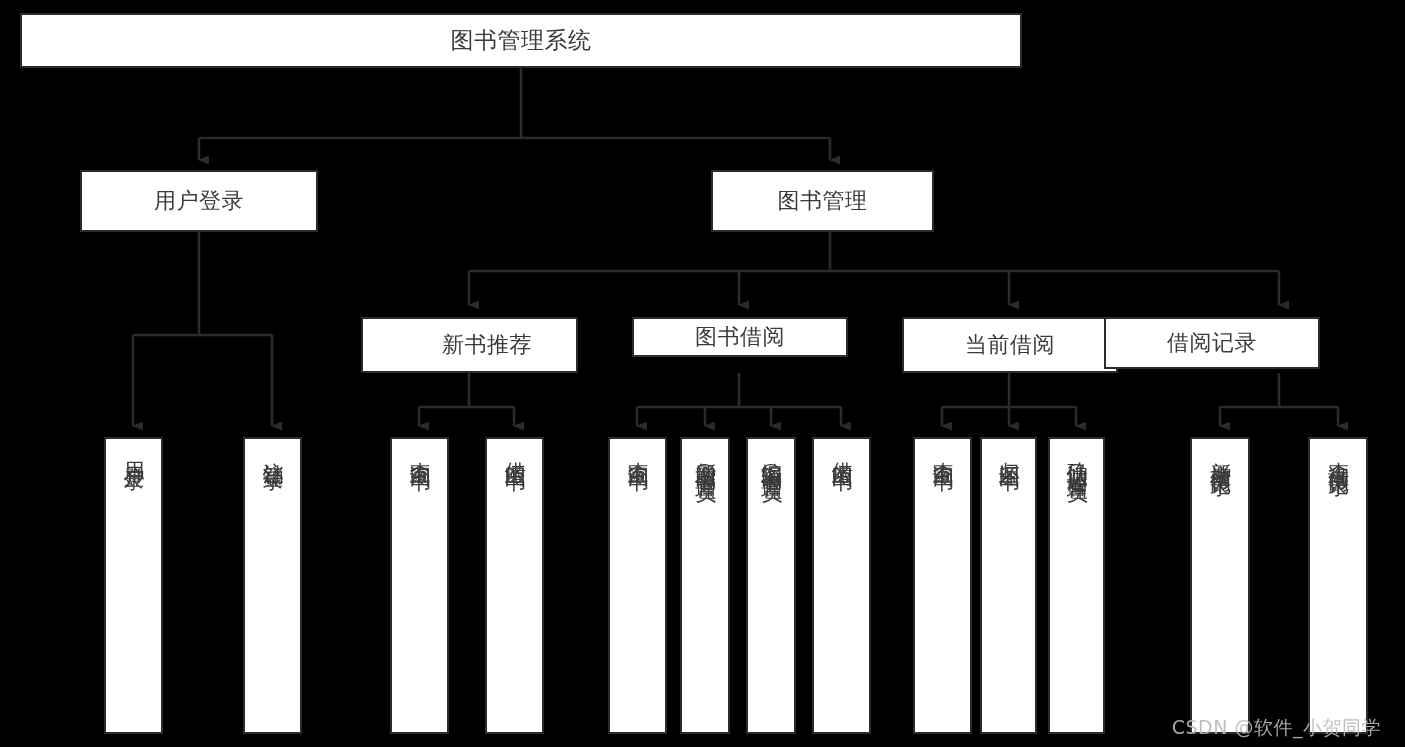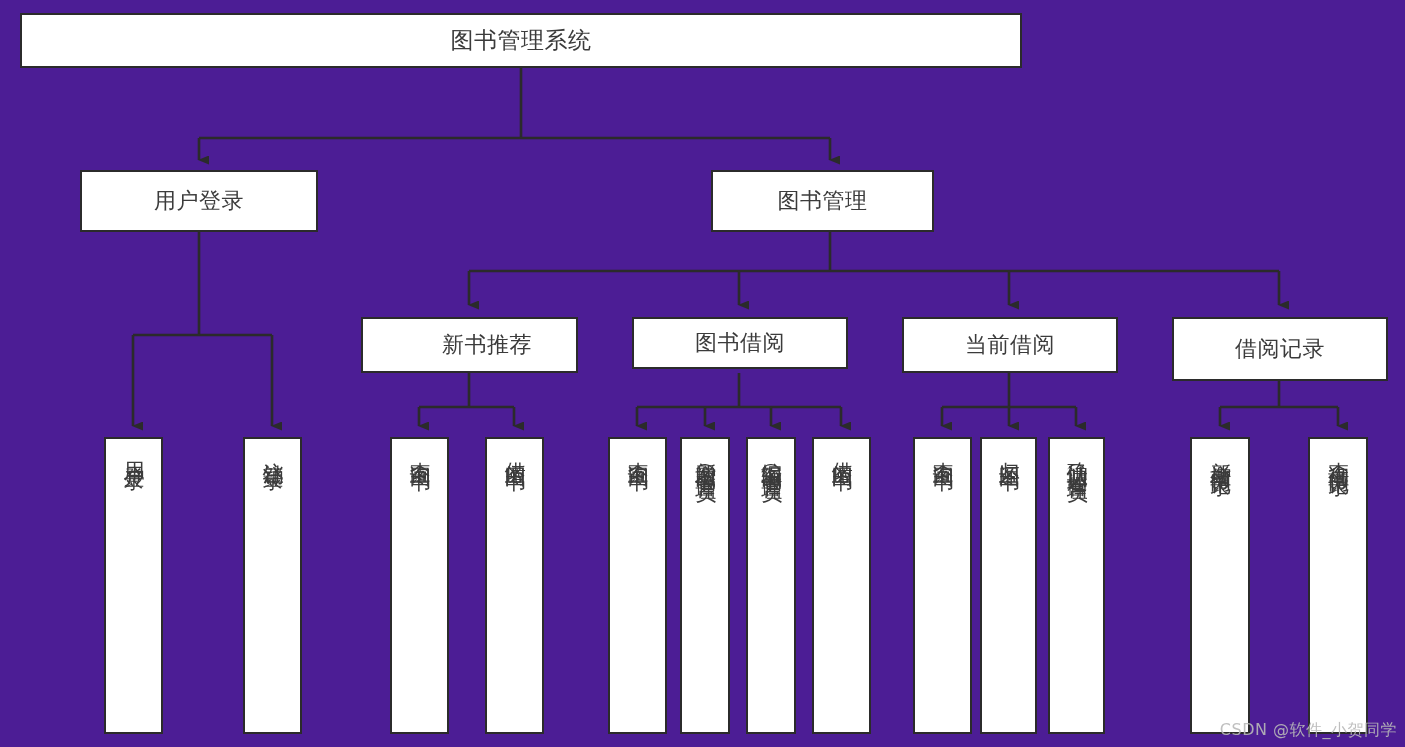--- a/index.html
+++ b/index.html
@@ -8,21 +8,21 @@
     padding: 0;
     background: #ffffff;
   }
   body {
     font-family: "DejaVu Sans", "Liberation Sans", sans-serif;
   }
   #diagram-root {
     position: relative;
     width: 1405px;
     height: 747px;
-    background: #4c1d95;
+    background: #000000;
     overflow: hidden;
   }
   #connector-layer {
     position: absolute;
     left: 0;
     top: 0;
     width: 1405px;
     height: 747px;
     pointer-events: none;
   }
@@ -62,23 +62,23 @@
     writing-mode: vertical-rl;
     text-orientation: upright;
     font-size: 21px;
     line-height: 1.22;
     letter-spacing: 3px;
     white-space: nowrap;
     height: auto;
   }
   .watermark {
     position: absolute;
-    right: 8px;
+    right: 24px;
     bottom: 6px;
-    font-size: 16px;
+    font-size: 19px;
     color: #b9b9b9;
     letter-spacing: 0.5px;
     z-index: 3;
     white-space: nowrap;
     opacity: 0.9;
   }
 </style>
 </head>
 <body>
 
@@ -143,29 +143,29 @@
   </div>
 
   <div class="node horiz" style="left:711px; top:170px; width:223px; height:62px;">
     <span class="node-label">图书管理</span>
   </div>
 
   <div class="node horiz" style="left:361px; top:317px; width:217px; height:56px;padding-left:35px;">
     <span class="node-label">新书推荐</span>
   </div>
 
-  <div class="node horiz" style="left:632px; top:317px; width:216px; height:52px;align-items:center;">
+  <div class="node horiz" style="left:632px; top:317px; width:216px; height:40px;align-items:center;">
     <span class="node-label">图书借阅</span>
   </div>
 
   <div class="node horiz" style="left:902px; top:317px; width:216px; height:56px;justify-content:center;">
     <span class="node-label">当前借阅</span>
   </div>
 
-  <div class="node horiz" style="left:1172px; top:317px; width:216px; height:64px;">
+  <div class="node horiz" style="left:1104px; top:317px; width:216px; height:52px;">
     <span class="node-label">借阅记录</span>
   </div>
 
   <div class="node vert" style="left:104px; top:437px; width:59px; height:297px;">
     <span class="node-label">用户登录</span>
   </div>
 
   <div class="node vert" style="left:243px; top:437px; width:59px; height:297px;">
     <span class="node-label">注销登录</span>
   </div>

